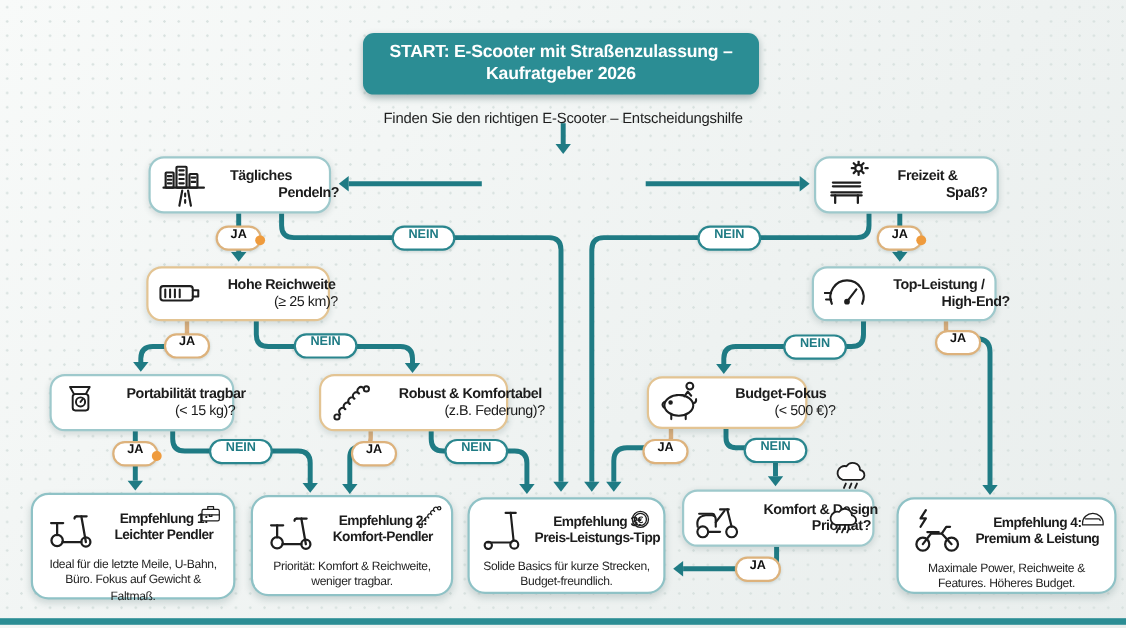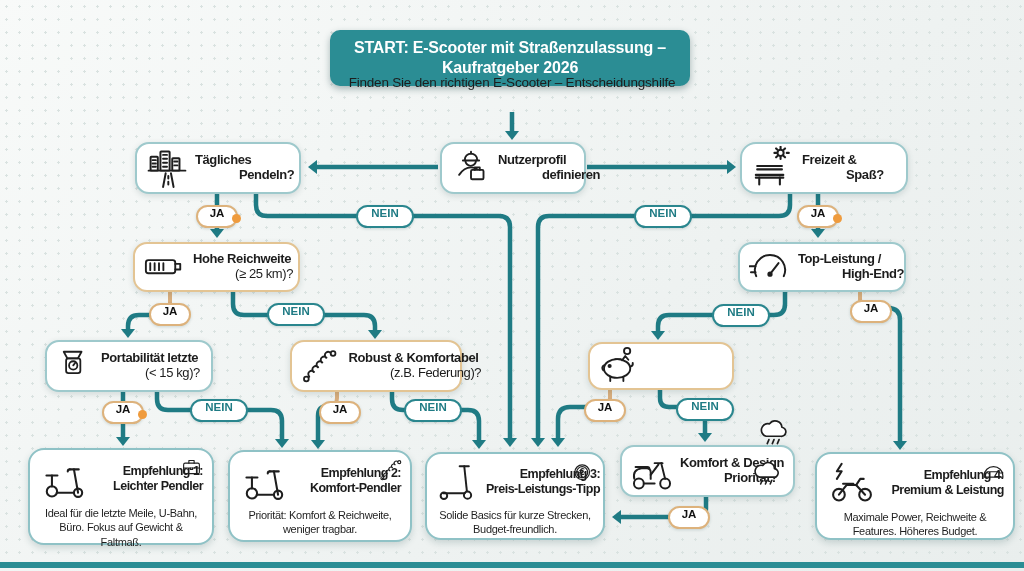--- a/index.html
+++ b/index.html
@@ -18,28 +18,28 @@
   .arrow{fill:#1f7b84; stroke:none;}
   
   .title-box{
     left:330px; top:30px; width:360px; height:56px; z-index:4;
     background:#2b8d94; border-radius:10px; box-shadow:0 3px 7px rgba(20,60,64,.35);
     display:flex; flex-direction:column; align-items:center; justify-content:center;
     color:#fff; font-weight:bold; font-size:16px; line-height:1.25; text-align:right;
     letter-spacing:-.2px;
   }
   .subtitle{
-    left:0; top:75px; width:1024px; text-align:center; z-index:4;
+    left:0; top:100px; width:1024px; text-align:center; z-index:4;
     font-size:13.5px; font-weight:500; color:#1d1d1d; letter-spacing:-.2px;
   }
   
   .node{
     z-index:2; background:#fff; border:2px solid #9ec9cc; border-radius:14px;
     box-shadow:0 2px 6px rgba(30,70,70,.16);
-    display:flex; align-items:center; gap:7px; padding:4px 8px 4px 9px; box-sizing:border-box;
+    display:flex; align-items:center; gap:21px; padding:4px 8px 4px 9px; box-sizing:border-box;
   }
   .node.tan{border-color:#e3c493;text-align:center;}
   .node-text{font-size:13px; font-weight:bold; line-height:1.15; letter-spacing:-.4px; white-space:nowrap;}
   .node-text .l2{display:block;padding-left:44px;}
   .node-text.sub2 .l2{font-weight:normal;}
   svg.icon{stroke:#1e1e1e; fill:none; stroke-width:3; stroke-linecap:round; stroke-linejoin:round; flex:0 0 auto;}
   svg.cloud{fill:#fff; z-index:5;}
   
   .pill{
     position:absolute; z-index:6; height:23px; box-sizing:border-box;
@@ -49,21 +49,21 @@
   }
   .pill-ja{width:42px; border:2px solid #ddb27c; color:#111;}
   .pill-nein{width:58px; border:2px solid #2a868e; color:#1f7b84;}
   .pill .odot{position:absolute; right:-5px; top:7px; width:9px; height:9px; border-radius:50%; background:#ef9b3d;}
   
   .rec{
     z-index:2; background:#fff; border:2px solid #8fc2c6; border-radius:16px;
     box-shadow:0 3px 7px rgba(30,70,70,.18); box-sizing:border-box; padding:7px 9px 5px 9px;
   }
   .rec-top{display:flex; align-items:center; gap:4px;}
-  .rec-titles{flex:1; text-align:right; font-size:12.5px; font-weight:bold; line-height:1.18; letter-spacing:-.5px; white-space:nowrap;}
+  .rec-titles{flex:1; text-align:center; font-size:12.5px; font-weight:bold; line-height:1.18; letter-spacing:-.5px; white-space:nowrap;}
   .rec-titles .l2{display:block;}
   .rec-badge{position:absolute; top:6px; right:7px;}
   .rec-desc{margin-top:5px; text-align:center; font-size:11px; line-height:1.3; letter-spacing:-.3px; color:#1f1f1f;}
   .bottom-bar{left:0; bottom:3px; width:1024px; height:6px; background:#2b8d94; z-index:4;}
 </style>
 </head>
 <body>
 
 <div id="canvas">
 
@@ -237,28 +237,22 @@
   </div>
   <div class="abs subtitle">Finden Sie den richtigen E-Scooter – Entscheidungshilfe</div>
 
   <div class="abs node" style="left:135px;top:142px;width:166px;height:52px;">
     <svg class="icon" width="42" height="42">
         <use href="#sym-city"></use>
       </svg>
     <div class="node-text"><span>Tägliches</span><span class="l2">Pendeln?</span></div>
   </div>
 
-  <div class="abs node" style="left:440px;top:142px;width:146px;height:52px;">
-    <svg class="icon" width="40" height="40">
-        <use href="#sym-worker"></use>
-      </svg>
-    <div class="node-text"><span>Nutzerprofil</span><span class="l2">definieren</span></div>
-  </div>
-
-  <div class="abs node" style="left:740px;top:142px;width:168px;height:52px;border-radius:16px;">
+
+  <div class="abs node" style="left:740px;top:142px;width:168px;height:52px;">
     <svg class="icon" width="44" height="44">
         <use href="#sym-sunbench"></use>
       </svg>
     <div class="node-text"><span>Freizeit &amp;</span><span class="l2">Spaß?</span></div>
   </div>
 
   <div class="abs node tan" style="left:133px;top:242px;width:167px;height:50px;">
     <svg class="icon" width="40" height="40">
         <use href="#sym-battery"></use>
       </svg>
@@ -269,34 +263,35 @@
     <svg class="icon" width="42" height="42">
         <use href="#sym-speedo"></use>
       </svg>
     <div class="node-text"><span>Top-Leistung /</span><span class="l2">High-End?</span></div>
   </div>
 
   <div class="abs node" style="left:45px;top:340px;width:168px;height:52px;">
     <svg class="icon" width="38" height="38">
         <use href="#sym-scale"></use>
       </svg>
-    <div class="node-text sub2"><span>Portabilität letzte</span><span class="l2">(&lt; 15 kg)?</span></div>
+    <div class="node-text sub2"><span>Portabilität tragbar</span><span class="l2">(&lt; 15 kg)?</span></div>
   </div>
 
   <div class="abs node tan" style="left:290px;top:340px;width:172px;height:52px;">
     <svg class="icon" width="38" height="38">
         <use href="#sym-spring"></use>
       </svg>
     <div class="node-text sub2"><span>Robust &amp; Komfortabel</span><span class="l2">(z.B. Federung)?</span></div>
   </div>
 
   <div class="abs node tan" style="left:588px;top:342px;width:146px;height:48px;">
     <svg class="icon" width="40" height="40">
         <use href="#sym-piggy"></use>
       </svg>
+    <div class="node-text sub2"><span>Budget-Fokus</span><span class="l2">(&lt; 500 €)?</span></div>
   </div>
 
   <div class="abs node" style="left:620px;top:445px;width:175px;height:52px;padding-right:34px;">
     <svg class="icon" width="42" height="42">
         <use href="#sym-moped"></use>
       </svg>
     <div class="node-text"><span>Komfort &amp; Design</span><span class="l2">Priorität?</span></div>
   </div>
 
   <svg class="abs icon cloud" style="left:752px;top:416px;" width="44" height="36" viewBox="0 0 64 56">

